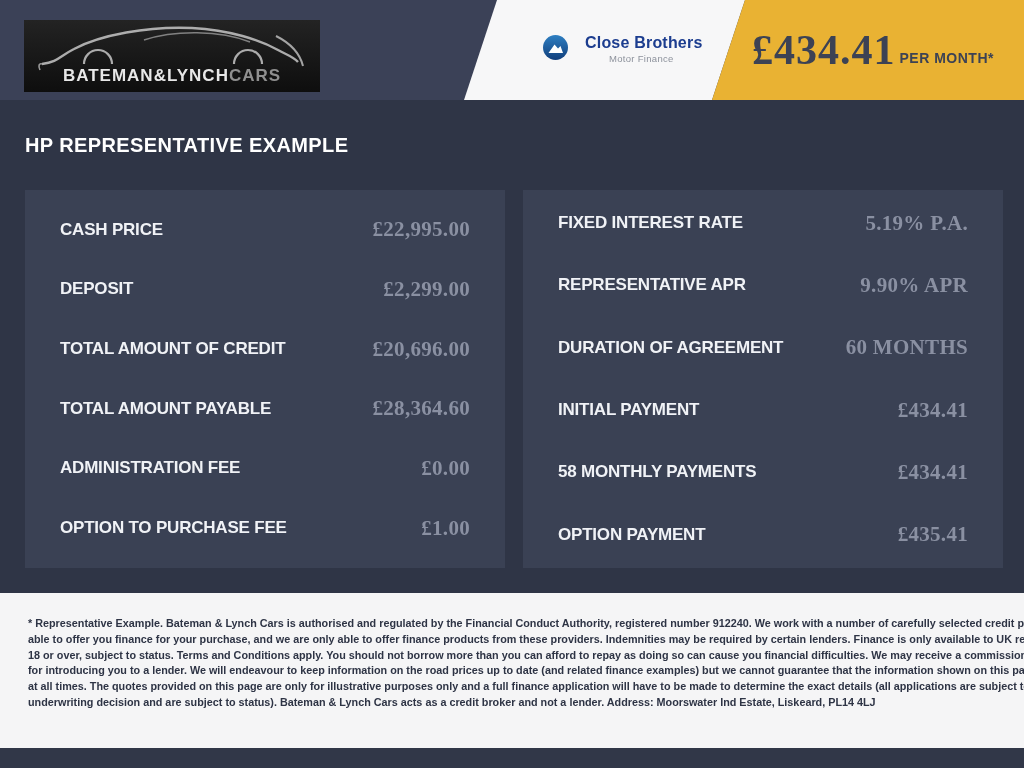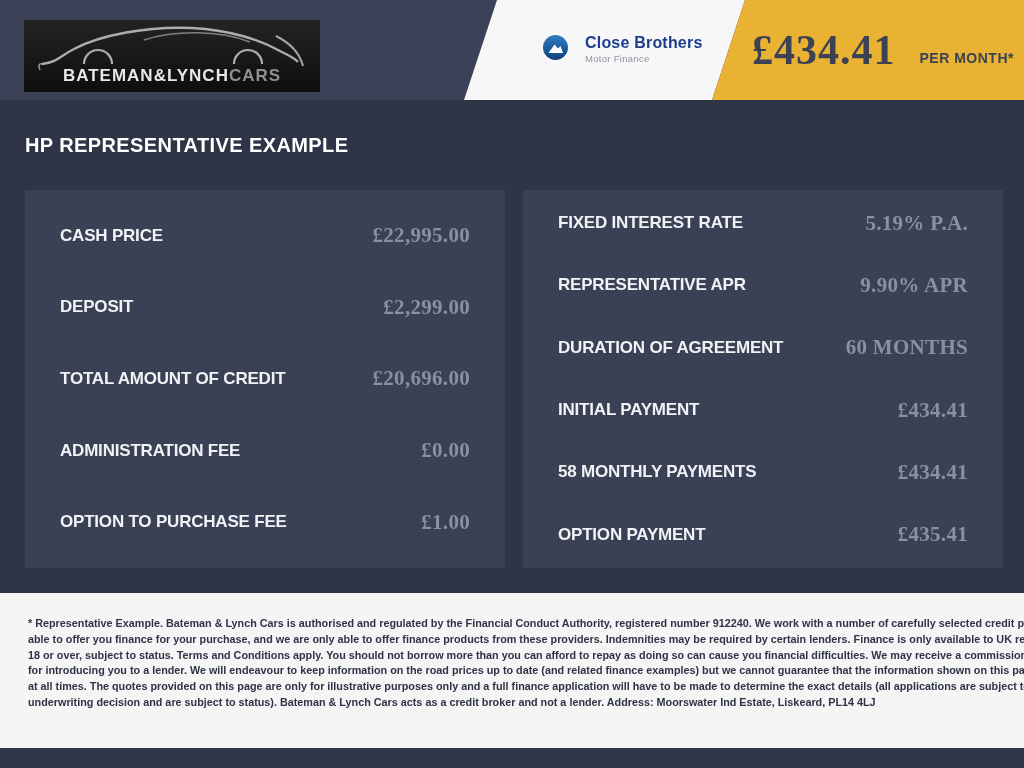--- a/index.html
+++ b/index.html
@@ -17,25 +17,25 @@
   .dealer-logo { position:absolute; left:24px; top:20px; width:296px; height:72px;
                  background:linear-gradient(180deg,#232323 0%,#0e0e0e 100%);
                  overflow:hidden; }
   .dealer-logo svg { position:absolute; left:0; top:-2px; }
   .dealer-name { position:absolute; left:0; right:0; bottom:6px; text-align:center;
                  font-size:17px; font-weight:bold; letter-spacing:1px; color:#e8e8e8; }
   .dealer-name .sub { color:#8f8f8f; font-weight:bold; }
 
   .cb-logo { position:absolute; left:542px; top:34px; display:flex; align-items:flex-start; gap:16px; }
   .cb-text .cb-name { font-size:16px; font-weight:bold; color:#1c3d8f; letter-spacing:.2px; }
-  .cb-text .cb-sub  { font-size:9.5px; color:#8d929c; margin-top:1px; letter-spacing:.3px; }
+  .cb-text .cb-sub  { font-size:9.5px; color:#8d929c; margin-top:1px; letter-spacing:.3px;margin-left:24px; }
 
   .price-banner { position:absolute; left:752px; top:0; height:100px; display:flex; align-items:center; }
   .price-amount { font-family:"Liberation Serif", serif; font-size:42px; font-weight:bold; color:#3c4254; letter-spacing:1px; }
-  .price-suffix { font-size:14px; font-weight:bold; color:#3c4254; margin-left:24px; margin-top:16px; letter-spacing:.5px; }
+  .price-suffix { font-size:14px; font-weight:bold; color:#3c4254; margin-left:4px; margin-top:16px; letter-spacing:.5px; }
 
   
   .page-title { position:absolute; left:25px; top:134px; font-size:20px; font-weight:bold;
                 color:#ffffff; letter-spacing:.4px; }
 
   .panel { position:absolute; top:190px; width:480px; height:378px; background:#3a4154;
            display:flex; flex-direction:column; justify-content:space-around; padding:10px 35px; }
   .panel-left  { left:25px; }
   .panel-right { left:523px;gap:16px; }
   .row { display:flex; justify-content:space-between; align-items:center; }
@@ -109,20 +109,24 @@
     </div>
     <div class="row">
       <span class="lbl">DEPOSIT</span>
       <span class="val">£2,299.00</span>
     </div>
     <div class="row">
       <span class="lbl">TOTAL AMOUNT OF CREDIT</span>
       <span class="val">£20,696.00</span>
     </div>
     <div class="row">
+      <span class="lbl">TOTAL AMOUNT PAYABLE</span>
+      <span class="val">£28,364.60</span>
+    </div>
+    <div class="row">
       <span class="lbl">ADMINISTRATION FEE</span>
       <span class="val">£0.00</span>
     </div>
     <div class="row">
       <span class="lbl">OPTION TO PURCHASE FEE</span>
       <span class="val">£1.00</span>
     </div>
   </div>
 
   <div class="panel panel-right">

